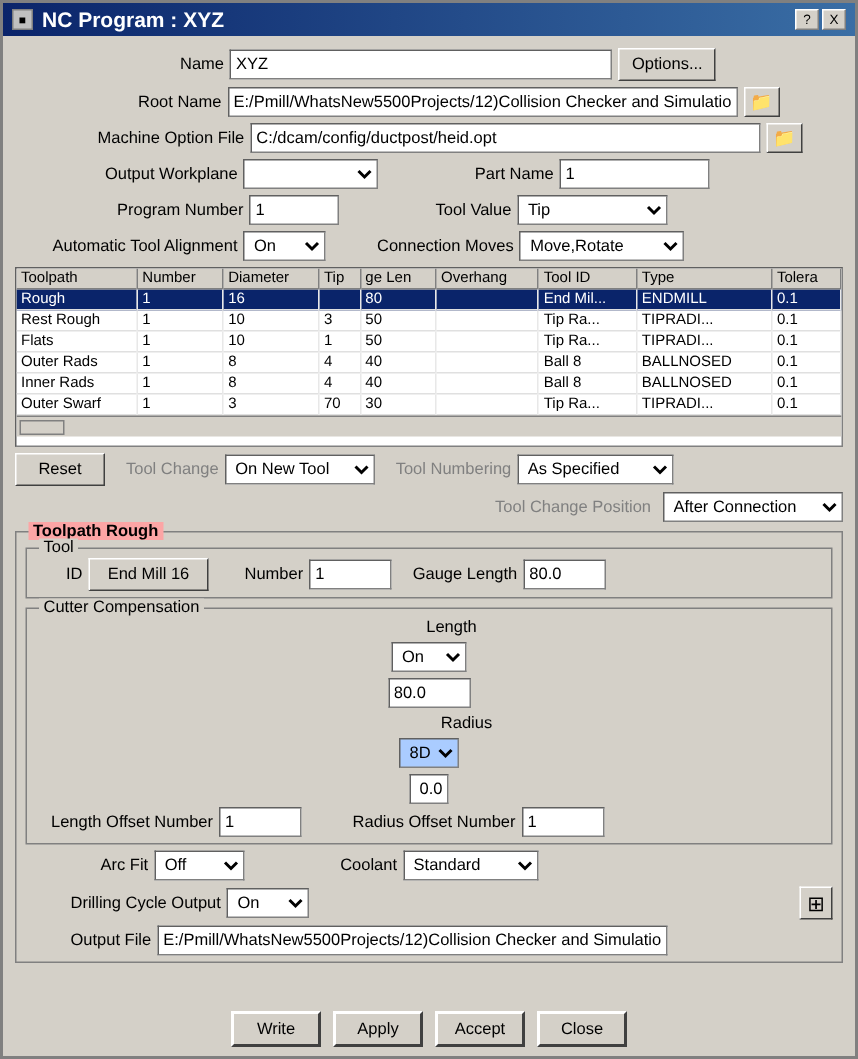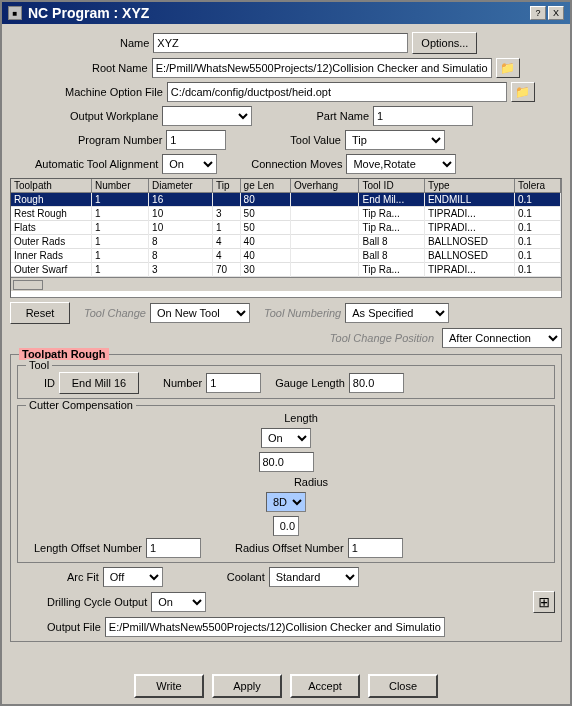--- a/index.html
+++ b/index.html
@@ -184,31 +184,31 @@
       font-size: 11px;
     }
     .bottom-btns {
       display: flex;
       justify-content: center;
       gap: 8px;
       padding: 6px;
       flex-shrink: 0;
     }
     .bottom-btn {
-      width: 70px; height: 24px;
+      width: 60px; height: 24px;
       background: #d4d0c8;
       border: 2px solid;
       border-top-color: #fff;
       border-left-color: #fff;
       border-bottom-color: #404040;
       border-right-color: #404040;
       font-size: 11px;
       cursor: pointer;
     }
-    .disabled-label { color: #808080; font-style: italic; }
+    .disabled-label { color: #808080; }
     .reset-btn {
       width: 60px; height: 22px;
     }
     .small-icon-btn {
       width: 22px; height: 22px;
       font-size: 14px;
       display: flex; align-items: center; justify-content: center;
     }
   </style>
 </head>

